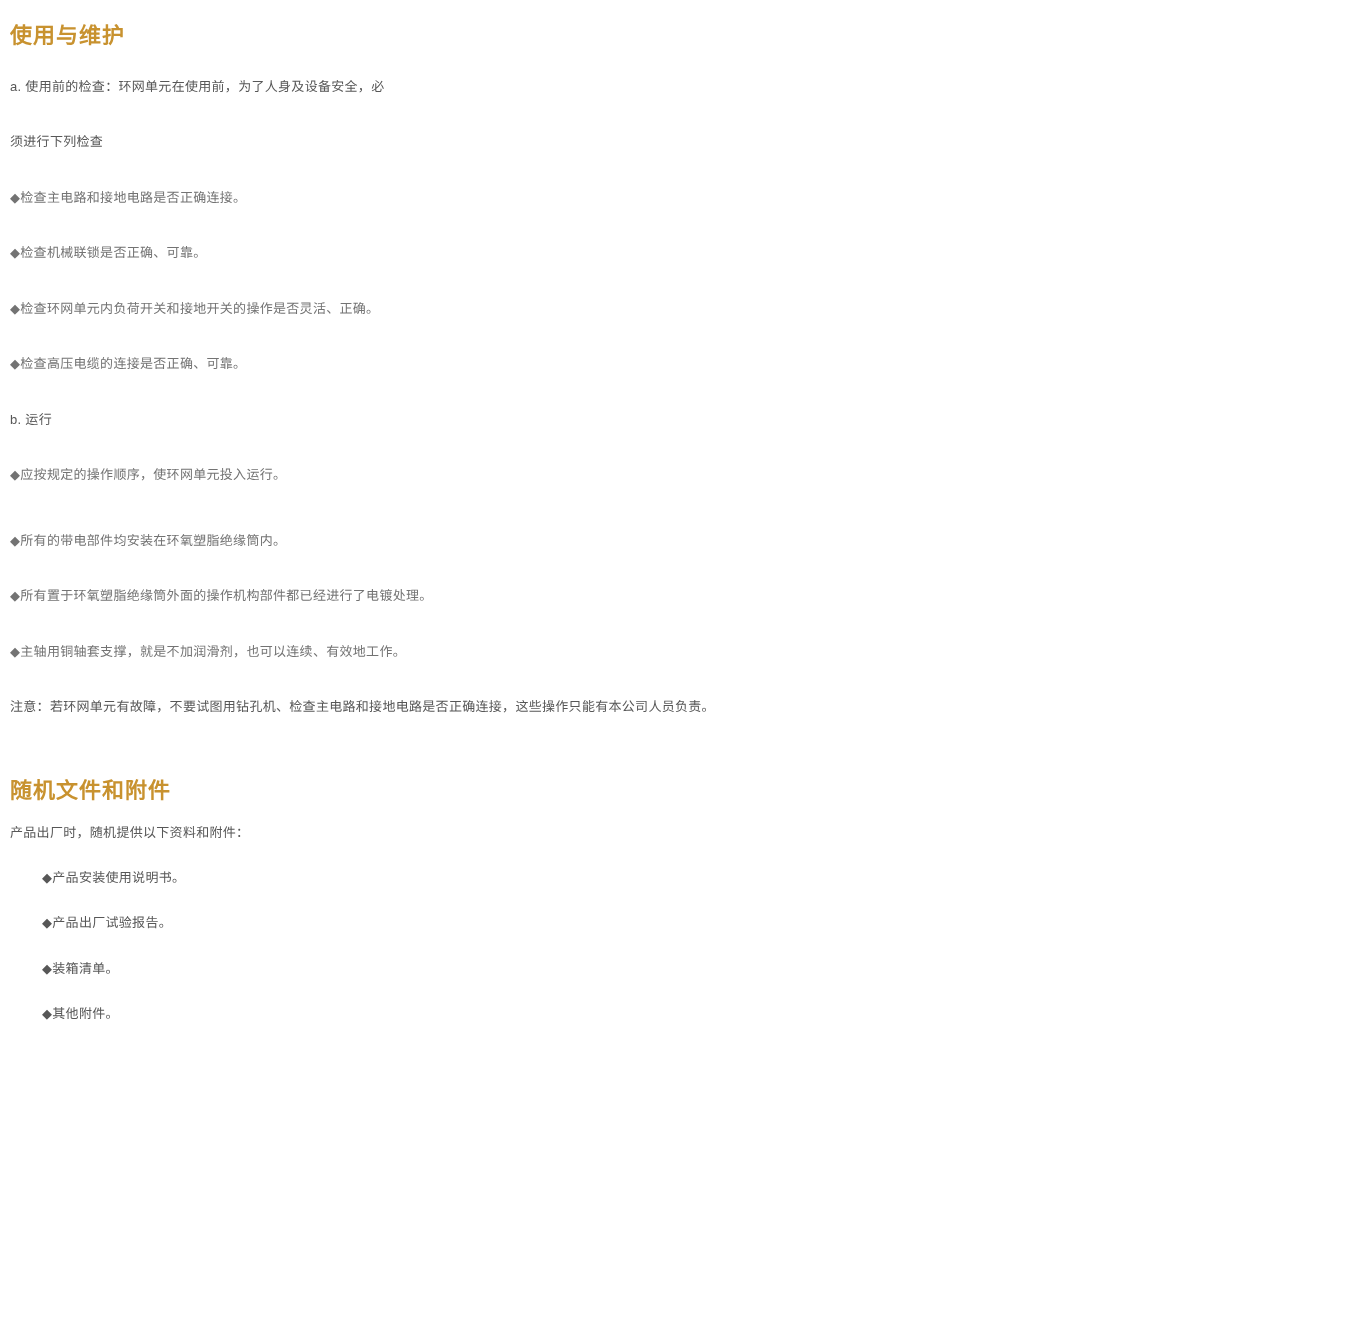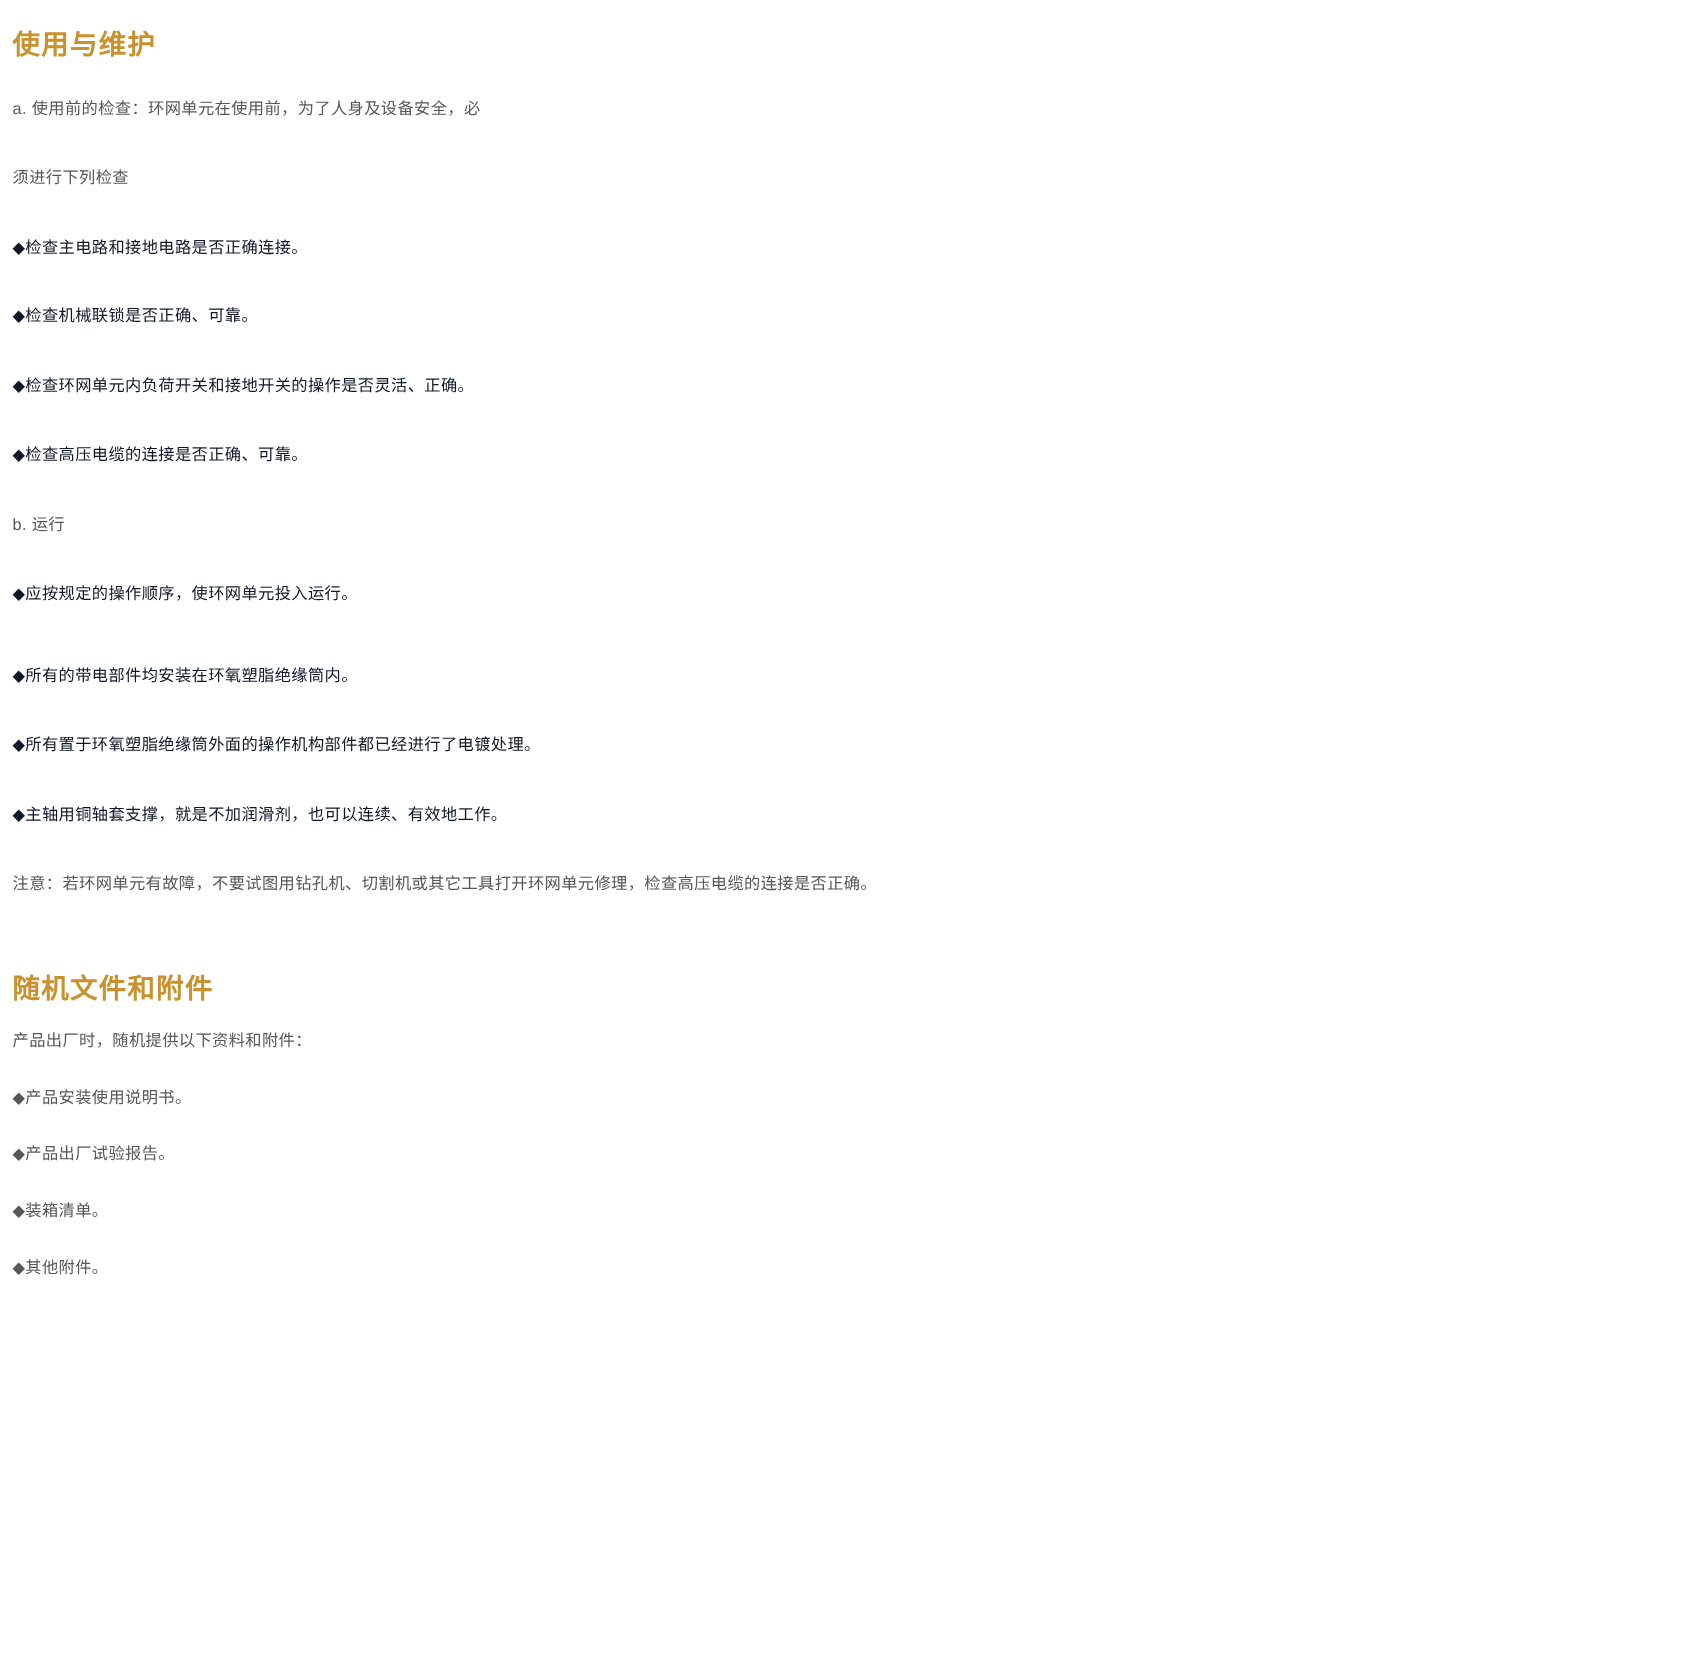--- a/index.html
+++ b/index.html
@@ -32,30 +32,31 @@
     margin-bottom: 18px;
   }
   p.line {
     font-size: 13px;
     line-height: 1.5;
     color: #575757;
     margin: 0 0 36px 0;
     letter-spacing: 0.3px;
   }
   p.line.bullet {
-    color: #0f172a;
+    color: #737373;
   }
   p.line.sub {
     margin-bottom: 25px;
   }
   p.line.wide-gap {
     margin-bottom: 46px;
   }
   p.line.attach {
     margin-bottom: 26px;
+    margin-left: 32px;
   }
   p.line.note {
     margin-bottom: 10px;
   }
 </style>
 </head>
 <body>
 
 <div class="page">
 
@@ -65,21 +66,21 @@
   <p class="line">须进行下列检查</p>
   <p class="line bullet">◆检查主电路和接地电路是否正确连接。</p>
   <p class="line bullet">◆检查机械联锁是否正确、可靠。</p>
   <p class="line bullet">◆检查环网单元内负荷开关和接地开关的操作是否灵活、正确。</p>
   <p class="line bullet">◆检查高压电缆的连接是否正确、可靠。</p>
   <p class="line">b. 运行</p>
   <p class="line bullet wide-gap">◆应按规定的操作顺序，使环网单元投入运行。</p>
   <p class="line bullet">◆所有的带电部件均安装在环氧塑脂绝缘筒内。</p>
   <p class="line bullet">◆所有置于环氧塑脂绝缘筒外面的操作机构部件都已经进行了电镀处理。</p>
   <p class="line bullet">◆主轴用铜轴套支撑，就是不加润滑剂，也可以连续、有效地工作。</p>
-  <p class="line note">注意：若环网单元有故障，不要试图用钻孔机、切割机或其它工具打开环网单元修理，检查高压电缆的连接是否正确。</p>
+  <p class="line note">注意：若环网单元有故障，不要试图用钻孔机、检查主电路和接地电路是否正确连接，这些操作只能有本公司人员负责。</p>
 
   <h2 class="section-heading second">随机文件和附件</h2>
 
   <p class="line sub">产品出厂时，随机提供以下资料和附件：</p>
   <p class="line attach">◆产品安装使用说明书。</p>
   <p class="line attach">◆产品出厂试验报告。</p>
   <p class="line attach">◆装箱清单。</p>
   <p class="line attach">◆其他附件。</p>
 
 </div>

